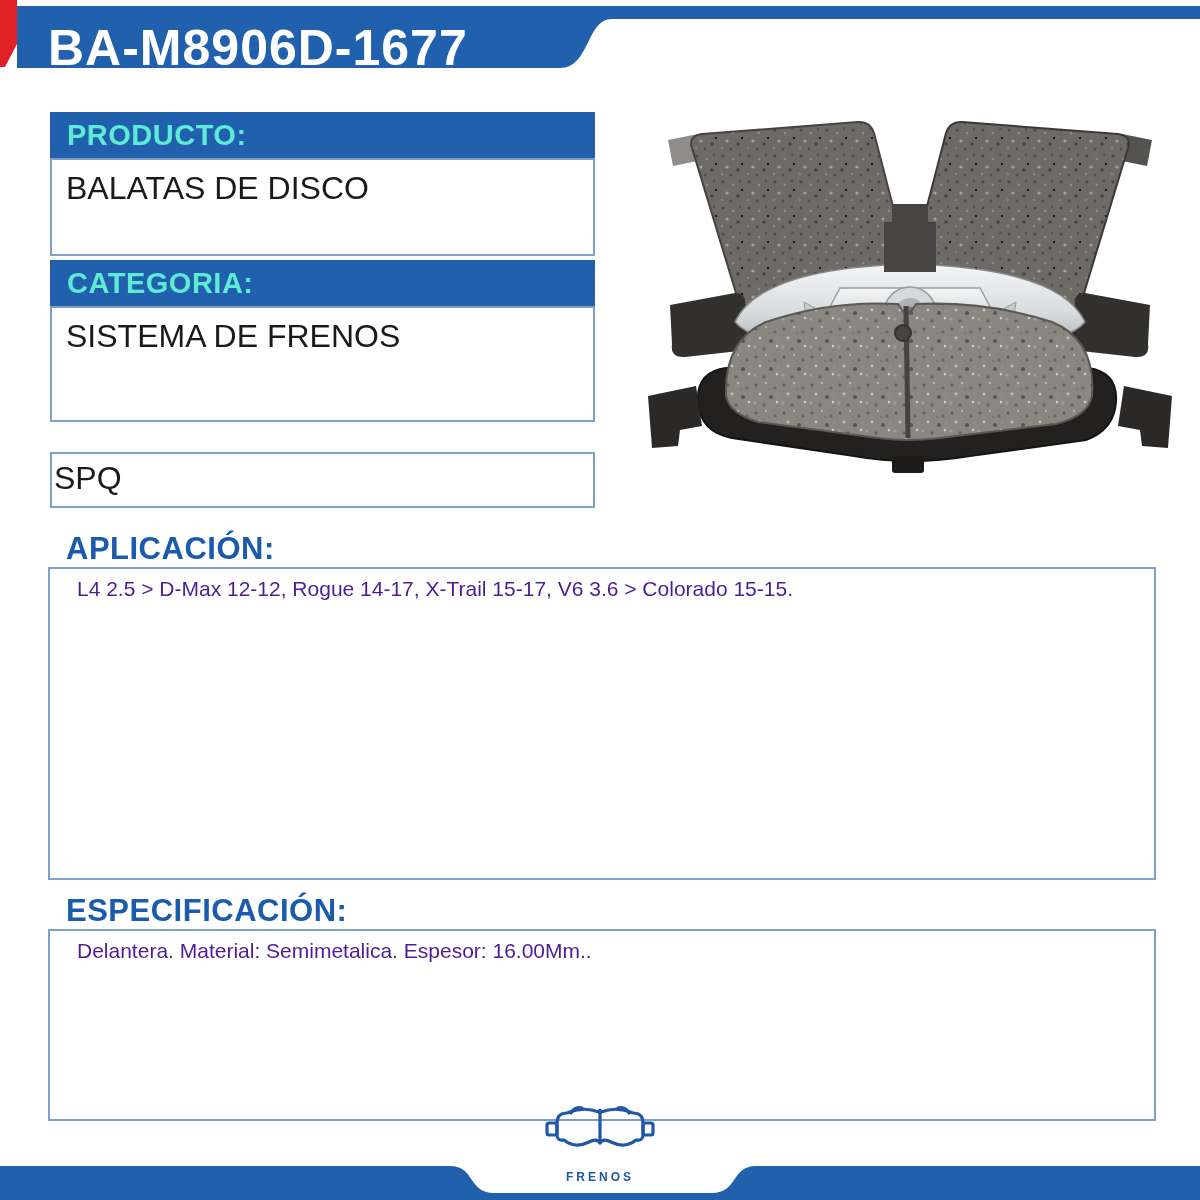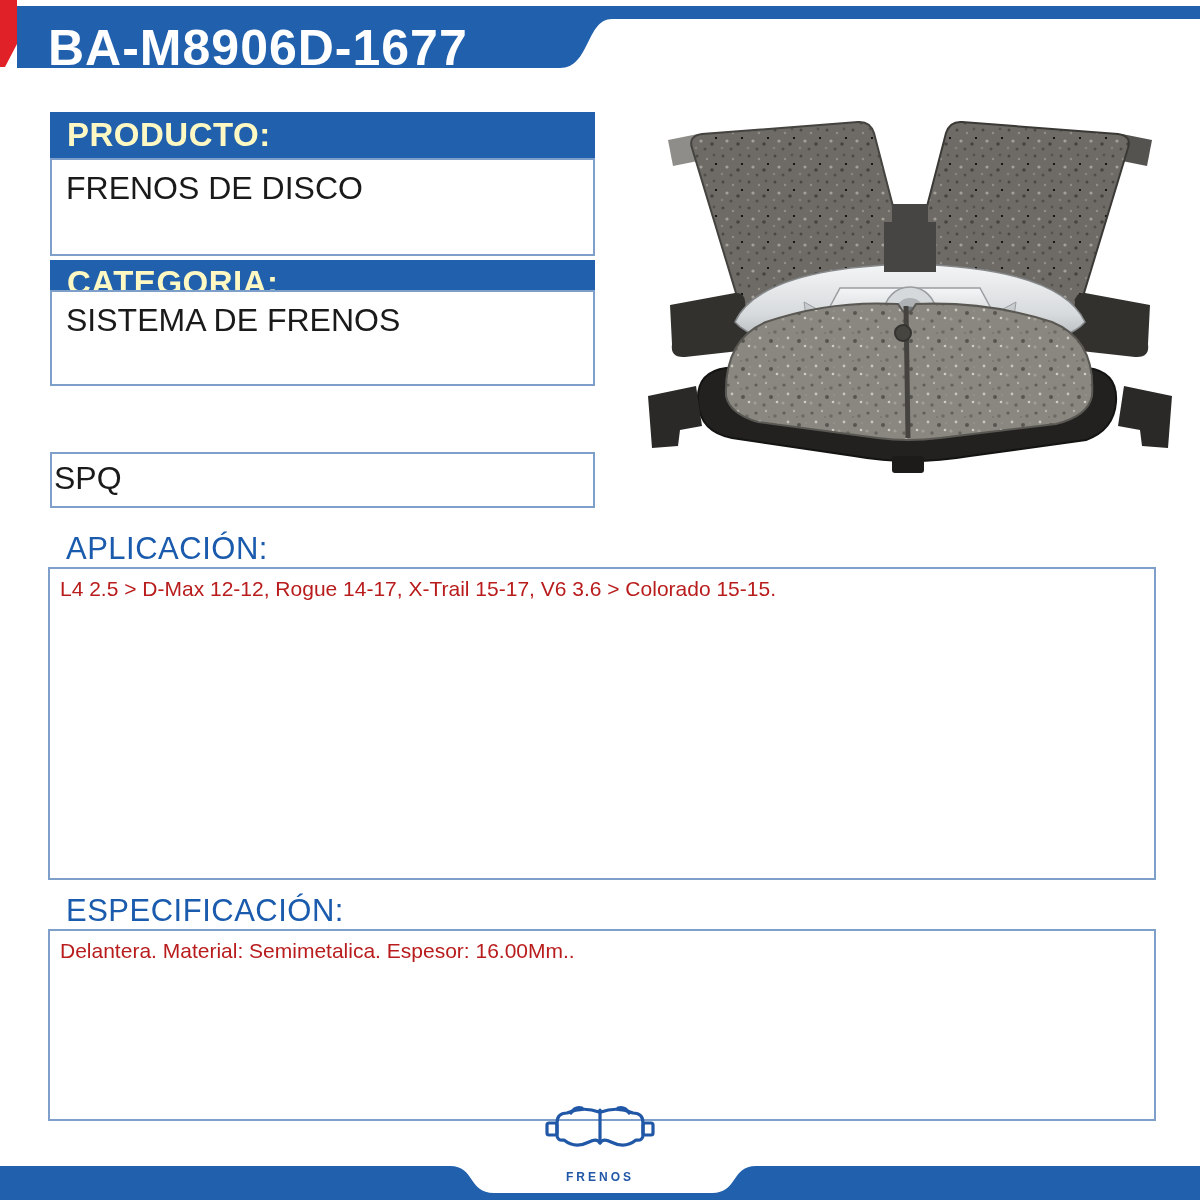--- a/index.html
+++ b/index.html
@@ -6,37 +6,37 @@
     font-family:"Liberation Sans",sans-serif;overflow:hidden;}
   .page{position:absolute;top:0;left:0;width:1200px;height:1200px;background:#fff;}
 
   
   .header-svg{position:absolute;top:0;left:0;}
   .part-number{position:absolute;left:48px;top:6px;height:62px;line-height:62px;
     font-size:50px;font-weight:700;color:#ffffff;letter-spacing:1px;margin-top:11px;}
 
   
   .sec-header{position:absolute;left:50px;width:545px;height:46px;background:#2160AD;
-    color:#fef9c3;font-weight:700;font-size:33px;letter-spacing:.5px;
+    color:#5eead4;font-weight:700;font-size:29px;letter-spacing:.5px;
     display:flex;align-items:center;padding-left:17px;box-sizing:border-box;}
   .sec-box{position:absolute;left:50px;width:545px;background:#fff;
     border:2px solid #7D9FC9;box-sizing:border-box;font-size:32px;color:#1a1a1a;
     padding:10px 14px;}
   .hdr-producto{top:112px}  .box-producto{top:158px;height:98px}
-  .hdr-categoria{top:260px} .box-categoria{top:290px;height:96px}
+  .hdr-categoria{top:260px} .box-categoria{top:306px;height:116px}
   .hdr-marca{top:406px}     .box-marca{top:452px;height:56px;padding:6px 2px}
 
   
-  .h-blue{position:absolute;left:66px;color:#1A5BAD;font-weight:400;font-size:31px;
+  .h-blue{position:absolute;left:66px;color:#1A5BAD;font-weight:700;font-size:31px;
     letter-spacing:.5px;}
   .h-aplicacion{top:531px}
   .h-especificacion{top:893px}
   .wide-box{position:absolute;left:48px;width:1108px;background:#fff;
-    border:2px solid #7D9FC9;box-sizing:border-box;font-size:21px;color:#b91c1c;
-    padding:6px 10px;line-height:1.3;}
+    border:2px solid #7D9FC9;box-sizing:border-box;font-size:21px;color:#4c1d95;
+    padding:6px 27px;line-height:1.3;}
   .box-aplicacion{top:567px;height:313px}
   .box-especificacion{top:929px;height:192px}
 
   
   .product-svg{position:absolute;left:640px;top:100px;}
 
   
   .footer-svg{position:absolute;left:0;top:1160px;}
   .brakepad-icon-svg{position:absolute;left:545px;top:1103px;}
   .frenos-label{position:absolute;left:450px;top:1170px;width:300px;text-align:center;
@@ -47,21 +47,21 @@
 
 <div class="page">
 
   <svg class="header-svg" width="1200" height="80" viewBox="0 0 1200 80">
     <path d="M17 6 H1200 V19 H612 C586 19 590 68 560 68 H17 Z" fill="#2160AD"></path>
     <path d="M0 0 H17 V44 L5 67 H0 Z" fill="#E02228"></path>
   </svg>
   <div class="part-number">BA-M8906D-1677</div>
 
   <div class="sec-header hdr-producto">PRODUCTO:</div>
-  <div class="sec-box box-producto">FRENOS DE DISCO</div>
+  <div class="sec-box box-producto">BALATAS DE DISCO</div>
 
   <div class="sec-header hdr-categoria">CATEGORIA:</div>
   <div class="sec-box box-categoria">SISTEMA DE FRENOS</div>
 
   <div class="sec-box box-marca">SPQ</div>
 
   <svg class="product-svg" width="540" height="400" viewBox="0 0 540 400">
     <defs>
       <linearGradient id="metal" x1="0" y1="0" x2="0" y2="1">
         <stop offset="0" stop-color="#f4f5f6"></stop>

